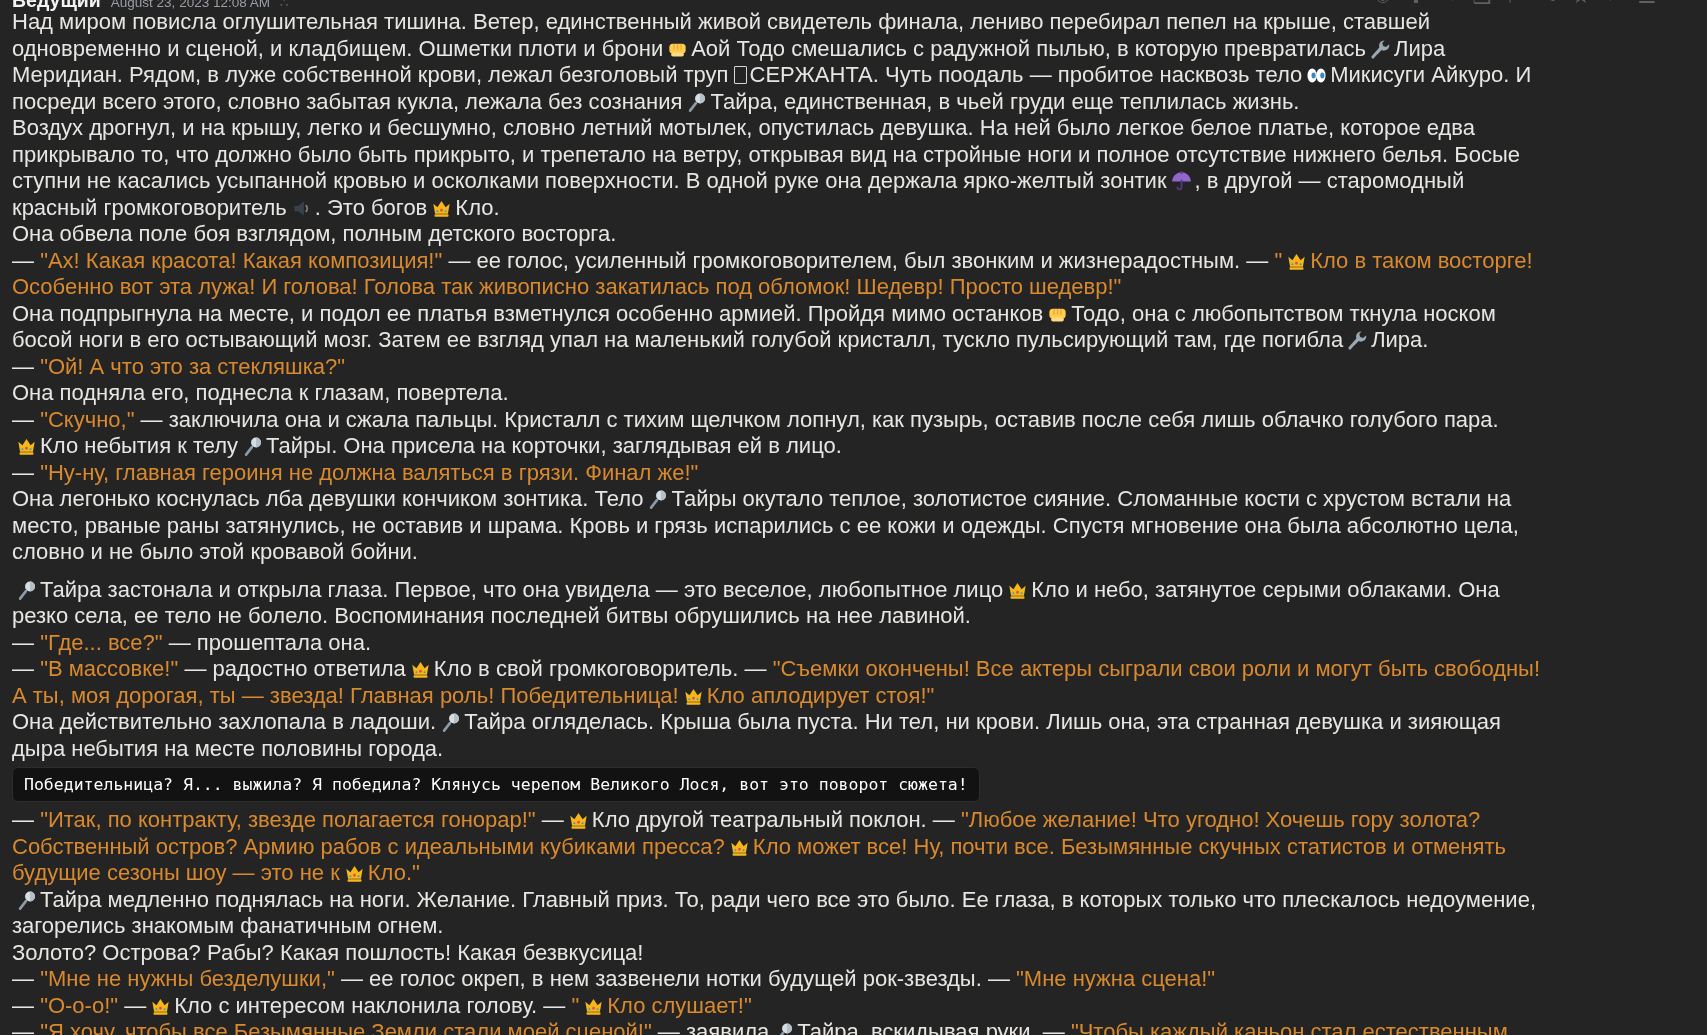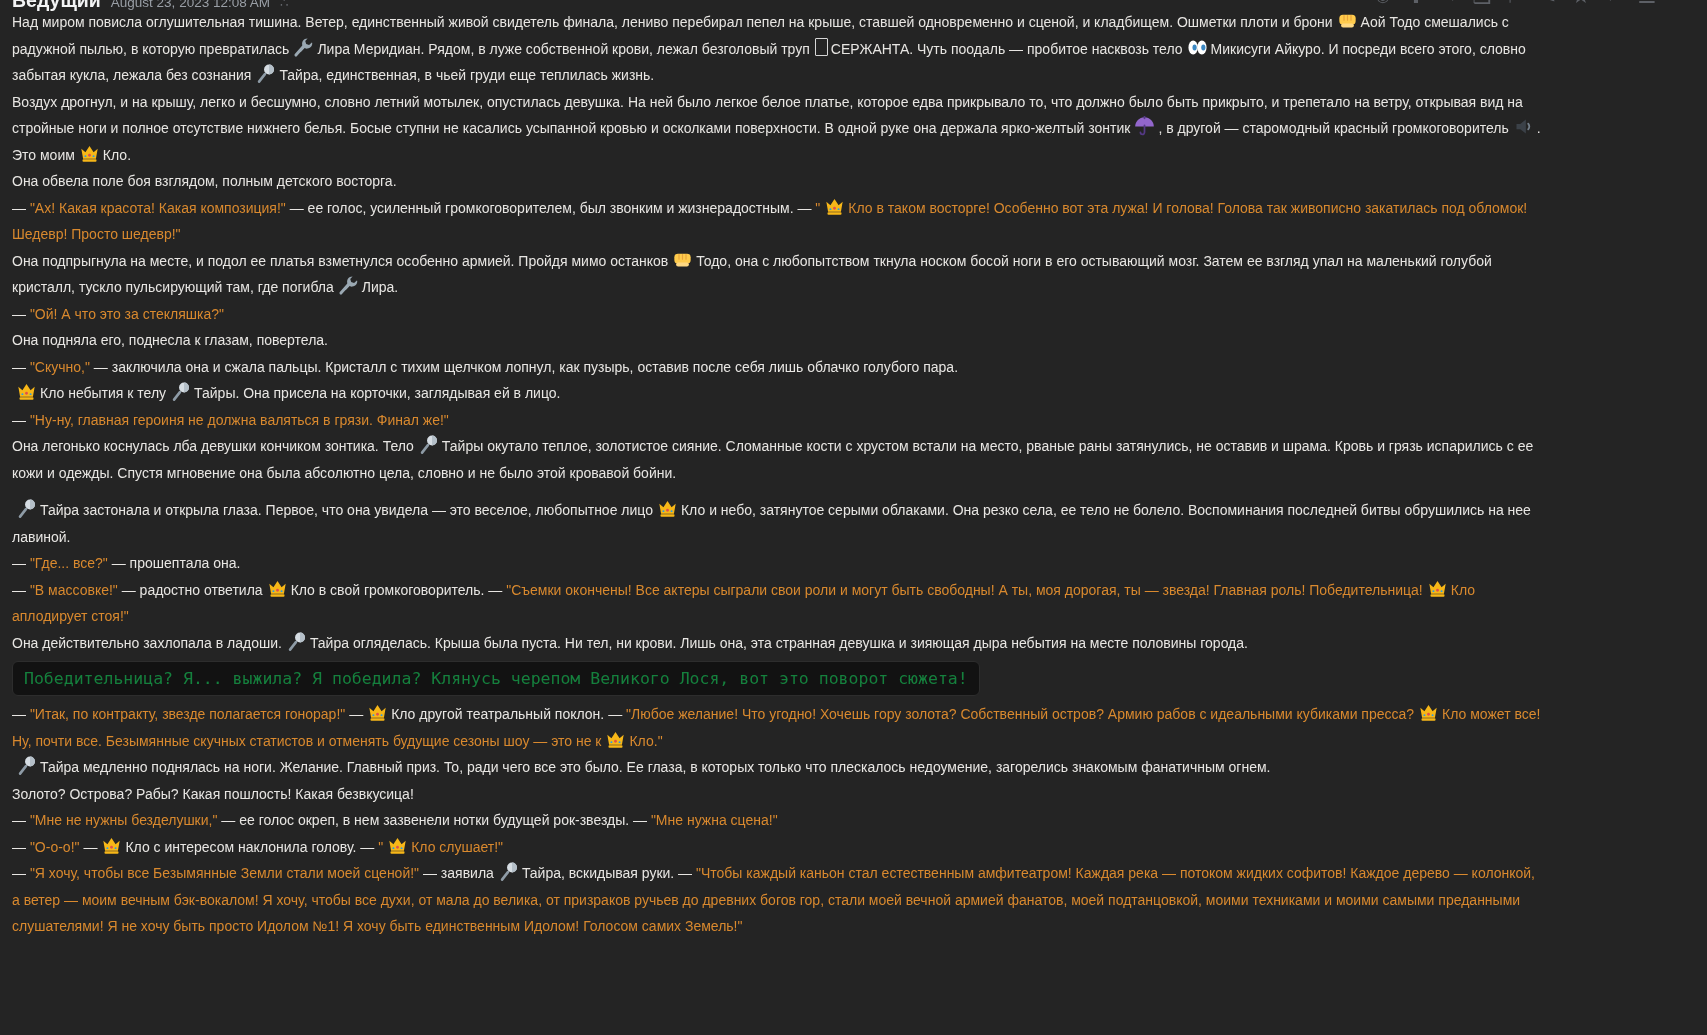--- a/index.html
+++ b/index.html
@@ -5,26 +5,26 @@
   html,body{margin:0;padding:0;background:#242424;}
   .page{position:relative;width:1707px;height:1035px;overflow:hidden;background:#242424;
         font-family:"Liberation Sans","DejaVu Sans",sans-serif;color:#e8e6e3;}
   .msg-header{position:absolute;top:-11px;left:12px;display:flex;align-items:baseline;gap:10px;white-space:nowrap;z-index:2;}
   .username{font-weight:bold;font-size:19.5px;color:#f3f4f5;cursor:pointer;}
   .timestamp{font-size:13.5px;color:#9a9fa6;}
   .mini{font-size:13px;color:#63656b;}
   .toolbar{position:absolute;top:-15px;right:16px;display:flex;gap:11px;color:#5d6066;font-size:21px;line-height:1;z-index:3;}
   .toolbar span{width:22px;text-align:center;cursor:pointer;}
   .content{position:absolute;top:9px;left:0;width:100%;box-sizing:border-box;padding:0 164px 0 12px;}
-  .line{font-size:14px;line-height:26.5px;}
+  .line{font-size:22px;line-height:26.5px;}
   .q{color:#d9892e;}
   .blank{height:11px;}
   .codeblock{display:inline-block;background:#121212;border:1px solid #2d2d2d;border-radius:6px;
              padding:6px 11px;margin:5px 0;font-family:"DejaVu Sans Mono","Liberation Mono",monospace;
-             font-size:16.5px;line-height:21px;color:#15803d;white-space:pre;}
+             font-size:16.5px;line-height:21px;color:#ffffff;white-space:pre;}
   .emoji{width:21px;height:21px;vertical-align:-4px;margin:0 3px 0 4px;display:inline-block;}
   .tofu{display:inline-block;width:11px;height:16px;border:1.6px solid #d6d6d6;border-radius:1px;
         vertical-align:-2px;margin:0 3px 0 5px;}
 </style>
 </head>
 <body>
 
 <svg width="0" height="0" style="position:absolute" aria-hidden="true">
   <defs>
     <symbol id="em-crown" viewBox="0 0 36 36">
@@ -92,21 +92,21 @@
         </svg><span class="n">Аой Тодо смешались с радужной пылью, в которую превратилась</span><svg class="emoji" viewBox="0 0 36 36">
           <use href="#em-wrench"></use>
         </svg><span class="n">Лира Меридиан. Рядом, в луже собственной крови, лежал безголовый труп</span><span class="tofu"></span><span class="n">СЕРЖАНТА. Чуть поодаль — пробитое насквозь тело</span><svg class="emoji" viewBox="0 0 36 36">
           <use href="#em-eyes"></use>
         </svg><span class="n">Микисуги Айкуро. И посреди всего этого, словно забытая кукла, лежала без сознания</span><svg class="emoji" viewBox="0 0 36 36">
           <use href="#em-mic"></use>
         </svg><span class="n">Тайра, единственная, в чьей груди еще теплилась жизнь.</span></div><div class="line"><span class="n">Воздух дрогнул, и на крышу, легко и бесшумно, словно летний мотылек, опустилась девушка. На ней было легкое белое платье, которое едва прикрывало то, что должно было быть прикрыто, и трепетало на ветру, открывая вид на стройные ноги и полное отсутствие нижнего белья. Босые ступни не касались усыпанной кровью и осколками поверхности. В одной руке она держала ярко-желтый зонтик</span><svg class="emoji" viewBox="0 0 36 36">
           <use href="#em-umbrella"></use>
         </svg><span class="n">, в другой — старомодный красный громкоговоритель</span><svg class="emoji" viewBox="0 0 36 36">
           <use href="#em-speaker"></use>
-        </svg><span class="n">. Это моим</span><svg class="emoji" viewBox="0 0 36 36">
+        </svg><span class="n">. Это богов</span><svg class="emoji" viewBox="0 0 36 36">
           <use href="#em-crown"></use>
         </svg><span class="n">Кло.</span></div><div class="line"><span class="n">Она обвела поле боя взглядом, полным детского восторга.</span></div><div class="line"><span class="n">— </span><span class="q">"Ах! Какая красота! Какая композиция!"</span><span class="n"> — ее голос, усиленный громкоговорителем, был звонким и жизнерадостным. — </span><span class="q">"</span><svg class="emoji" viewBox="0 0 36 36">
           <use href="#em-crown"></use>
         </svg><span class="q">Кло в таком восторге! Особенно вот эта лужа! И голова! Голова так живописно закатилась под обломок! Шедевр! Просто шедевр!"</span></div><div class="line"><span class="n">Она подпрыгнула на месте, и подол ее платья взметнулся особенно армией. Пройдя мимо останков</span><svg class="emoji" viewBox="0 0 36 36">
           <use href="#em-fist"></use>
         </svg><span class="n">Тодо, она с любопытством ткнула носком босой ноги в его остывающий мозг. Затем ее взгляд упал на маленький голубой кристалл, тускло пульсирующий там, где погибла</span><svg class="emoji" viewBox="0 0 36 36">
           <use href="#em-wrench"></use>
         </svg><span class="n">Лира.</span></div><div class="line"><span class="n">— </span><span class="q">"Ой! А что это за стекляшка?"</span></div><div class="line"><span class="n">Она подняла его, поднесла к глазам, повертела.</span></div><div class="line"><span class="n">— </span><span class="q">"Скучно,"</span><span class="n"> — заключила она и сжала пальцы. Кристалл с тихим щелчком лопнул, как пузырь, оставив после себя лишь облачко голубого пара.</span></div><div class="line"><svg class="emoji" viewBox="0 0 36 36">
           <use href="#em-crown"></use>
         </svg><span class="n">Кло небытия к телу</span><svg class="emoji" viewBox="0 0 36 36">

